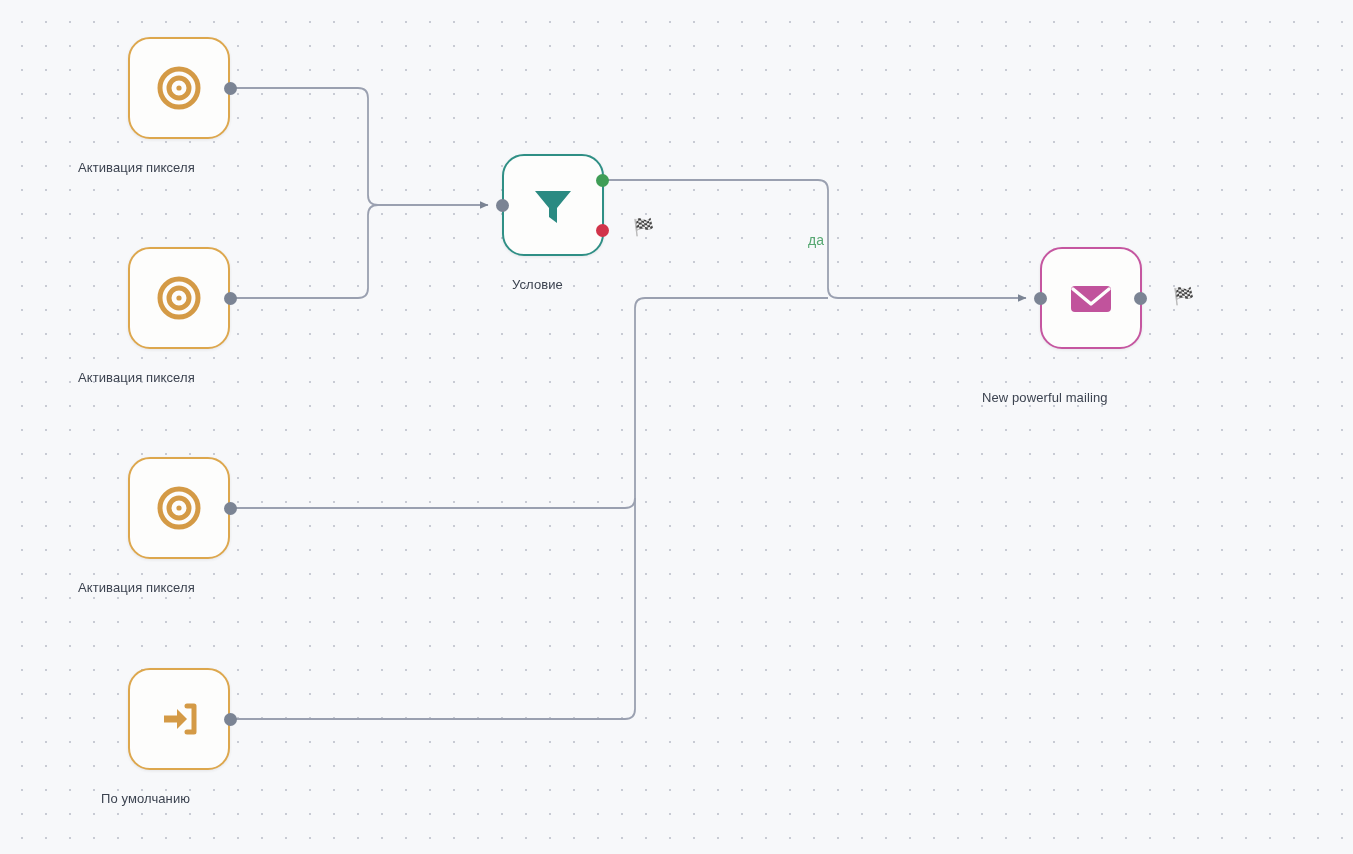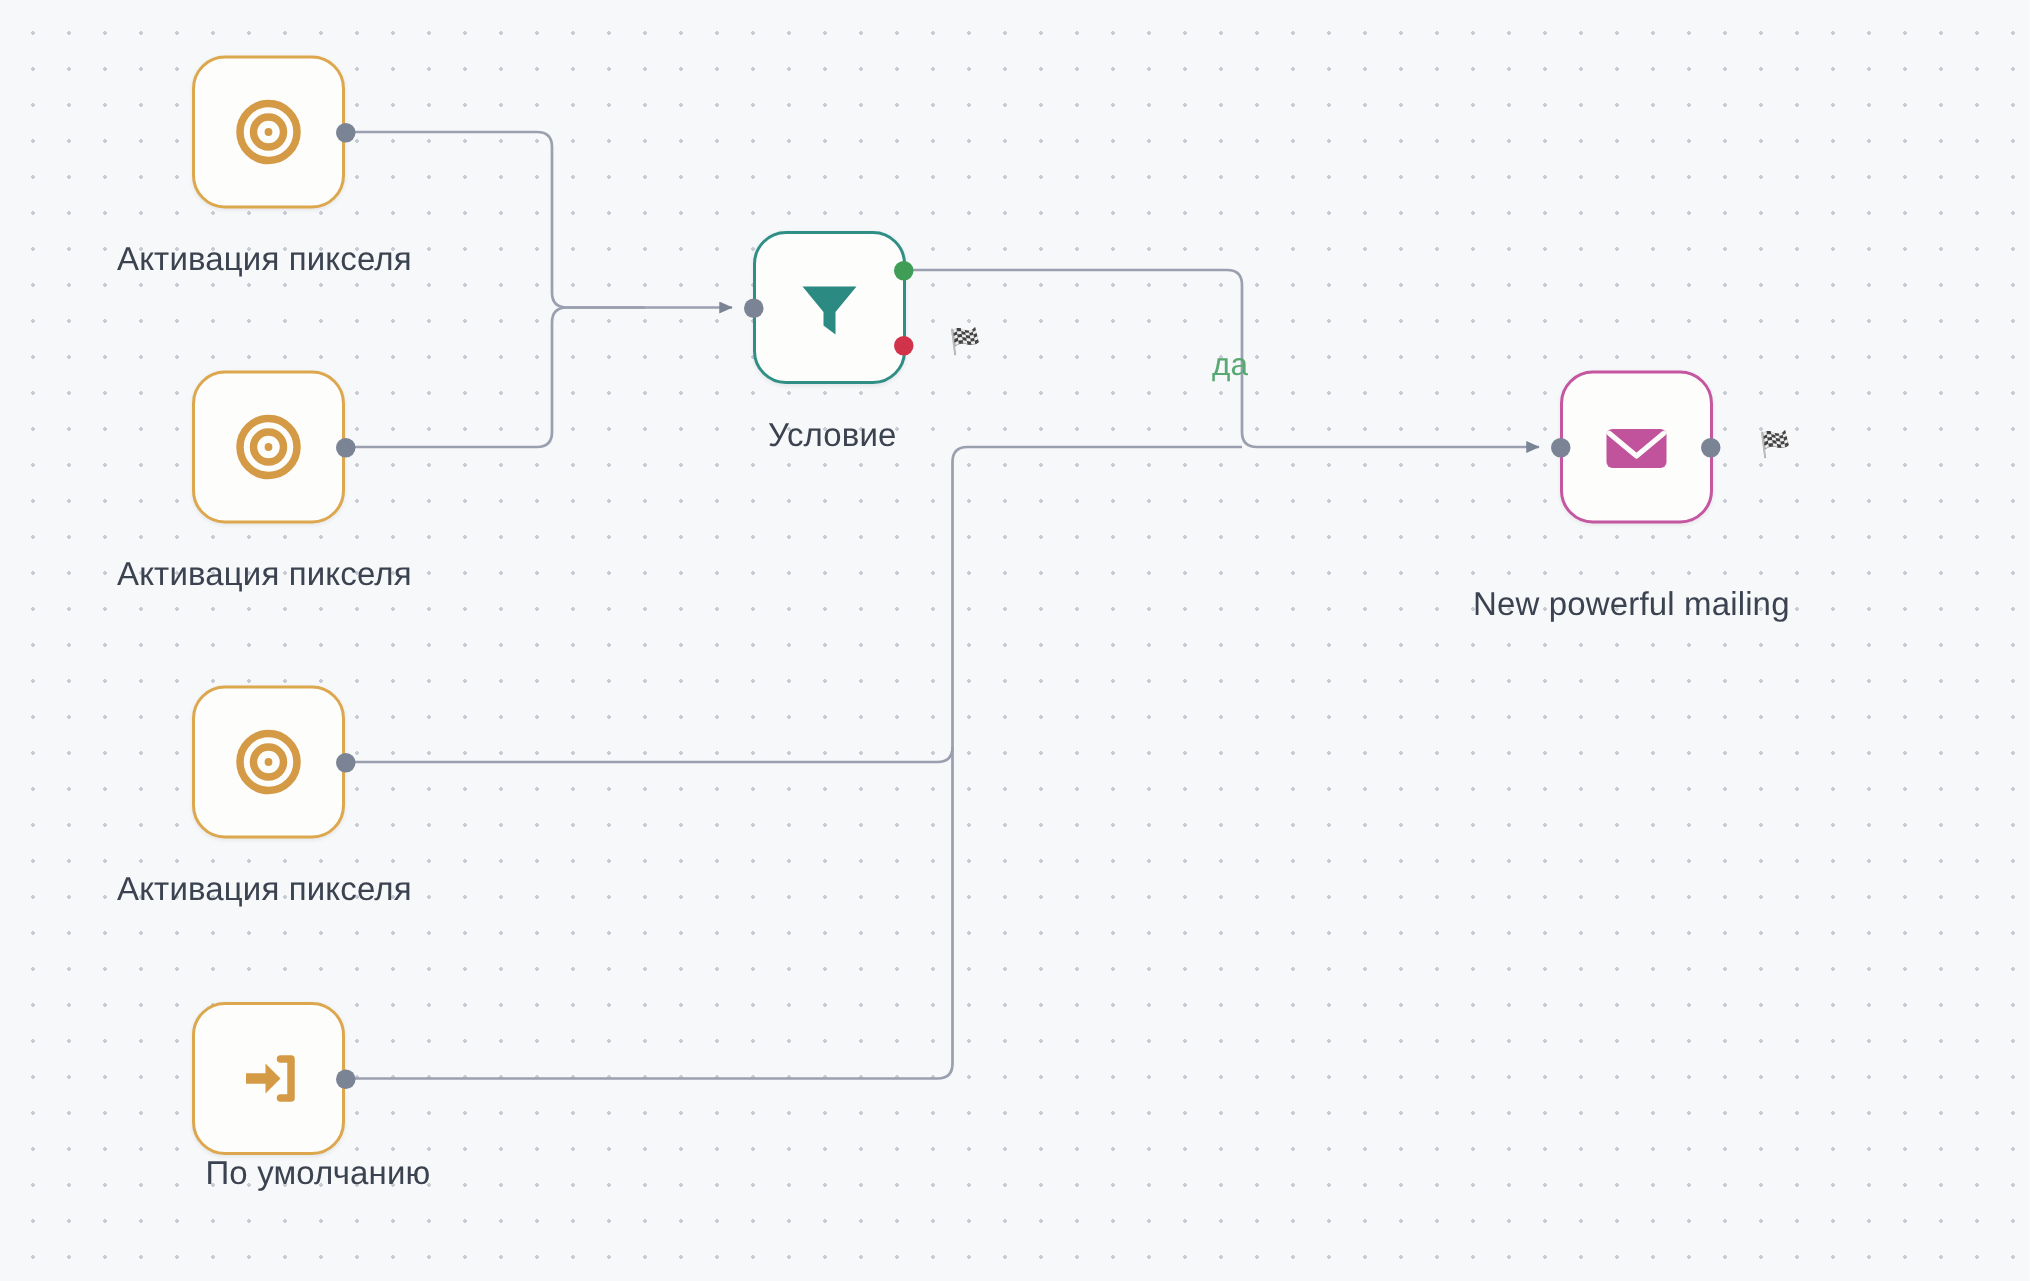--- a/index.html
+++ b/index.html
@@ -36,21 +36,21 @@
     align-items: center;
     justify-content: center;
     box-shadow: 0 1px 3px rgba(40,45,60,0.09);
   }
   .node.orange { border: 2px solid #dda74d; }
   .node.teal   { border: 2px solid #2f8f85; }
   .node.pink   { border: 2px solid #c556a0; }
 
   .node-label {
     position: absolute;
-    font-size: 22px;
+    font-size: 13px;
     color: #3c4350;
     white-space: nowrap;
     letter-spacing: 0.1px;
   }
   .port {
     position: absolute;
     width: 13px;
     height: 13px;
     border-radius: 50%;
     background: #7b8494;
@@ -60,21 +60,21 @@
 
   .flag {
     position: absolute;
     font-size: 17px;
     line-height: 1;
     color: #7b8494;
     filter: grayscale(1);
   }
   .edge-label {
     position: absolute;
-    font-size: 21px;
+    font-size: 14px;
     color: #57a872;
     white-space: nowrap;
   }
   .icon-svg { display: block; }
 </style>
 </head>
 <body>
 
 <div id="canvas">
 
@@ -131,21 +131,21 @@
 
   <div class="node orange" style="left:128px; top:668px;">
     <span>
       <svg class="icon-svg" width="44" height="44" viewBox="0 0 44 44">
         <path d="M30,9 L37,9 L37,35 L30,35" fill="none" stroke="#d49a46" stroke-width="5" stroke-linecap="round" stroke-linejoin="round"></path>
         <path d="M7,22 L24,22" fill="none" stroke="#d49a46" stroke-width="7" stroke-linecap="butt"></path>
         <path d="M20,12 L30,22 L20,32 Z" fill="#d49a46"></path>
       </svg>
     </span>
   </div>
-  <div class="node-label" style="left:101px; top:769px;margin-left:36px;">По умолчанию</div>
+  <div class="node-label" style="left:101px; top:791px;">По умолчанию</div>
 
   <div class="node teal" style="left:502px; top:154px;">
     <span>
       <svg class="icon-svg" width="46" height="46" viewBox="0 0 46 46">
         <path d="M5,9 L41,9 L27,26 L27,41 L19,35 L19,26 Z" fill="#2b8a82"></path>
       </svg>
     </span>
   </div>
   <div class="node-label" style="left:512px; top:277px;">Условие</div>
 

